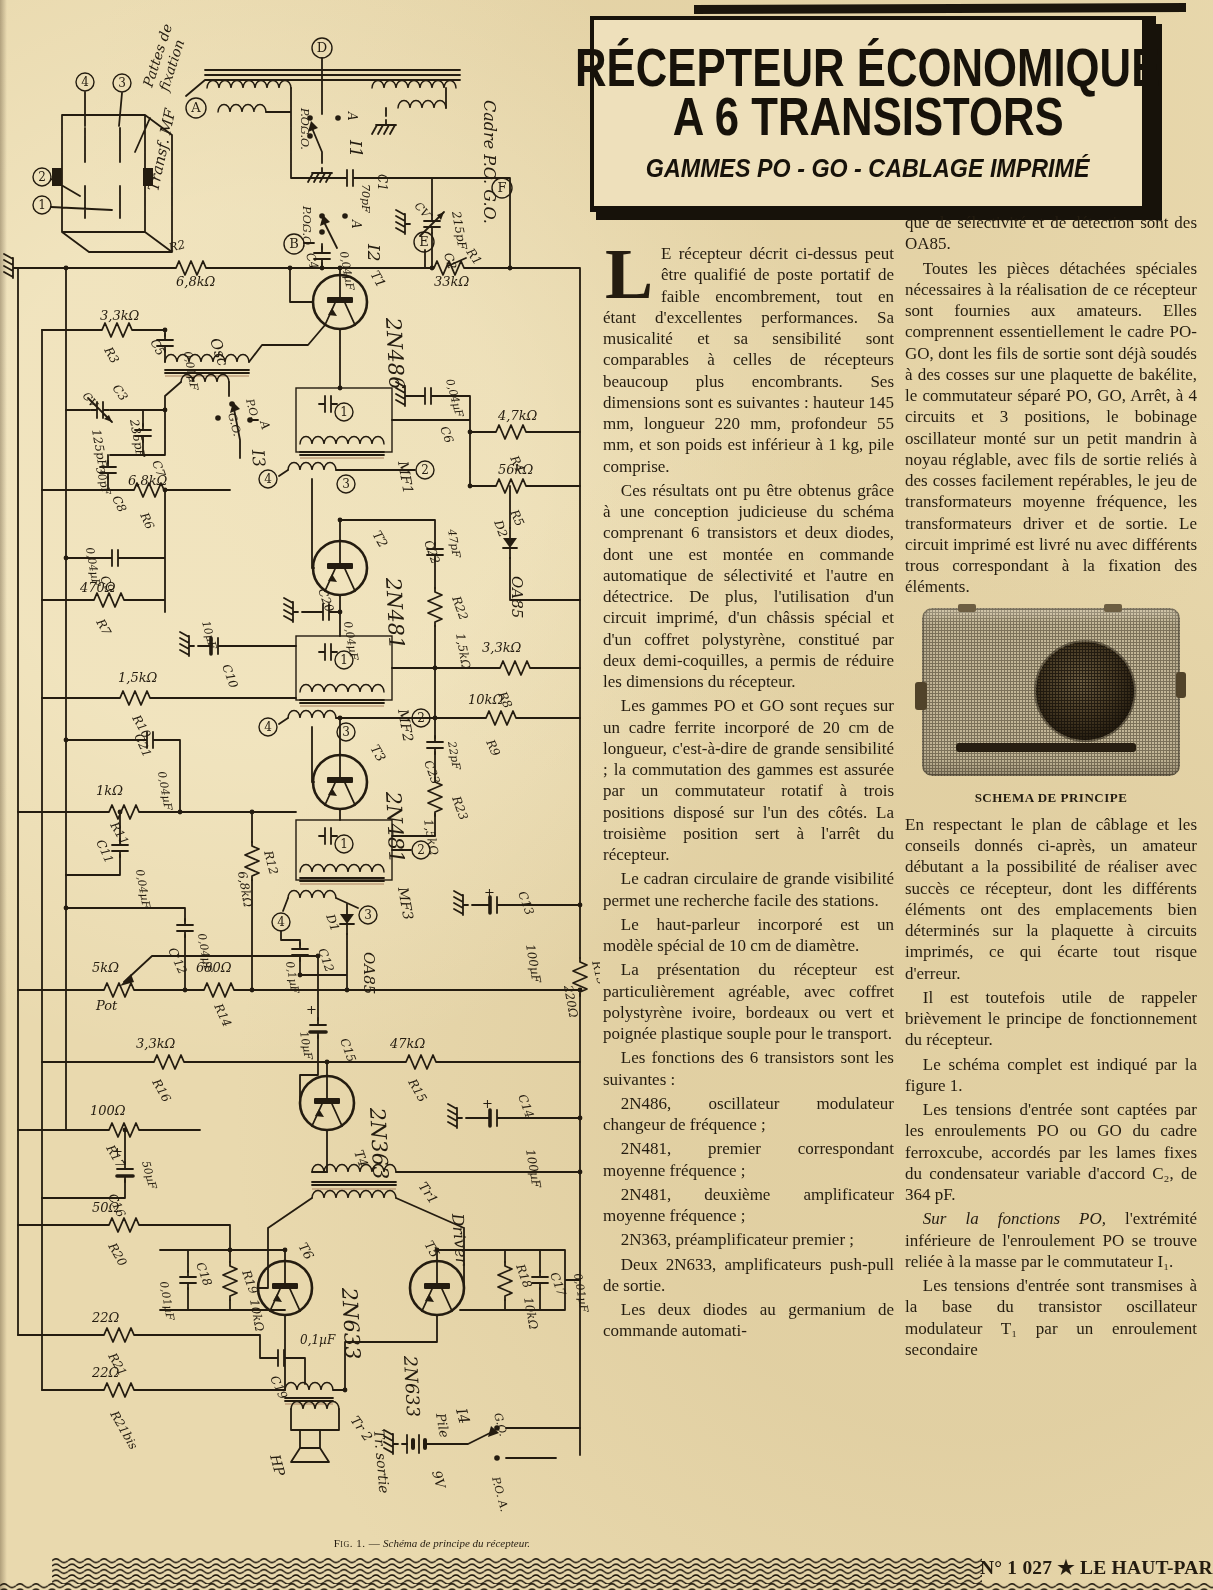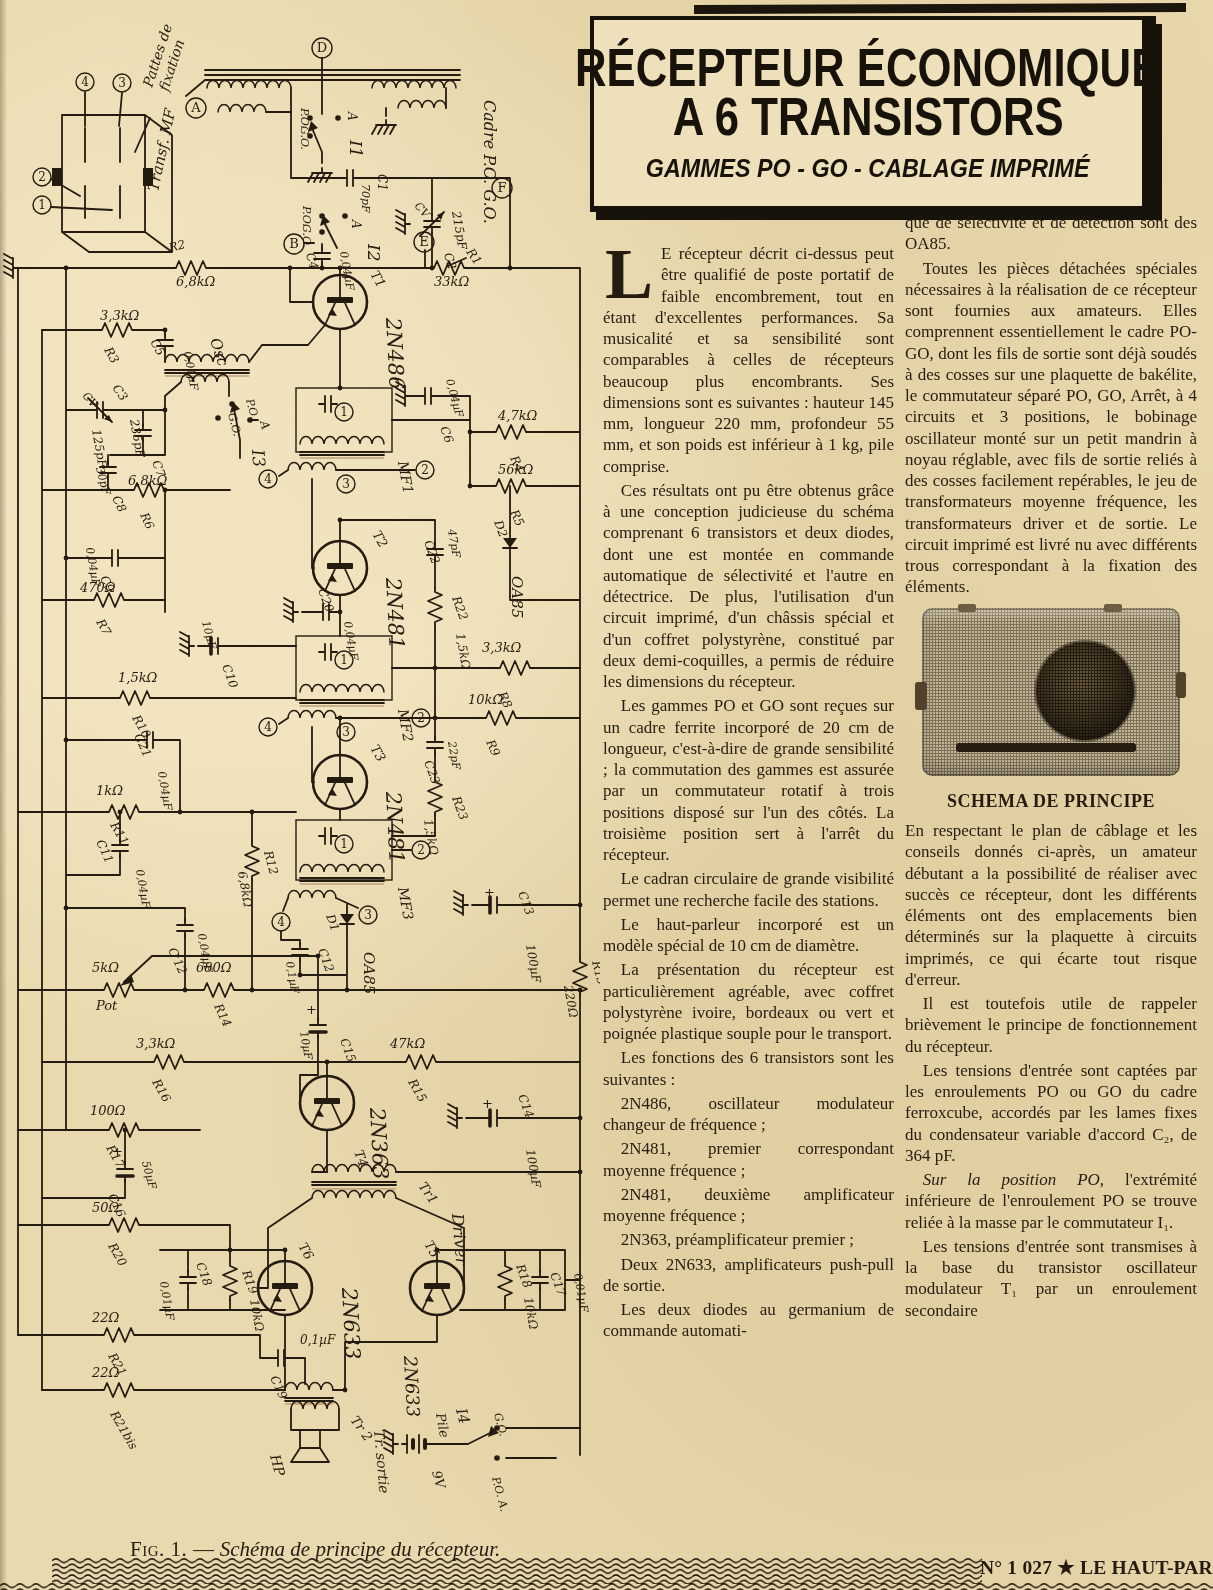--- a/index.html
+++ b/index.html
@@ -25,21 +25,21 @@
     font-size:24px;margin-top:14px;white-space:nowrap;transform:scale(.97,1.05);}
 
   
   .col{position:absolute;text-align:justify;font-size:17px;line-height:1.25;overflow:hidden;}
   .col1{left:603px;top:243px;width:291px;height:1308px;}
   .col2{left:905px;top:212px;width:292px;height:1326px;}
   .col p{margin:0 0 3px 0;text-indent:1.05em;}
   .col p.first{text-indent:0;}
   .dropcap{float:left;font-size:72px;line-height:54px;font-weight:bold;padding:4px 8px 0 2px;font-family:"Liberation Serif",serif;}
   .ital{font-style:italic;}
-  .schema-heading{font-weight:bold;text-align:center;text-indent:0 !important;font-size:18px;letter-spacing:.5px;margin:14px 0 8px 0 !important;}
+  .schema-heading{font-weight:bold;text-align:center;text-indent:0 !important;font-size:13px;letter-spacing:.5px;margin:14px 0 8px 0 !important;}
 
   
   .photo{position:relative;width:258px;height:168px;margin:10px auto 6px auto;border-radius:10px;
     background-color:#c9bc9c;
     background-image:radial-gradient(rgba(48,39,24,.5) 1px, transparent 1.45px);
     background-size:3px 3px;
     box-shadow:inset 0 0 0 2px rgba(40,32,20,.3), inset 0 -8px 14px rgba(40,32,20,.25), inset 0 8px 10px rgba(255,250,230,.3);}
   .photo .grille{position:absolute;right:46px;top:34px;width:98px;height:98px;border-radius:50%;
     background:radial-gradient(circle at 45% 40%, #6d5e42 0%, #473a24 45%, #221a0e 78%);
     background-blend-mode:multiply;
@@ -56,21 +56,21 @@
   .schematic{position:absolute;left:0;top:0;}
   .schematic .w{stroke:#241c10;stroke-width:1.8;fill:none;stroke-linecap:round;stroke-linejoin:round;}
   .schematic .w2{stroke:#241c10;stroke-width:1.4;fill:none;stroke-linecap:round;}
   .schematic .wt{stroke:#241c10;stroke-width:2.6;fill:none;}
   .schematic .blk{fill:#241c10;stroke:none;}
   .schematic .core{stroke:#b08968;stroke-width:1.6;opacity:.75;fill:none;}
   .schematic text{font-family:"DejaVu Serif",serif;font-style:italic;fill:#241c10;}
   .schematic .circ-t{font-style:normal;font-family:"DejaVu Serif",serif;}
 
   
-  .caption{position:absolute;left:130px;top:1537px;width:400px;text-align:left;font-size:21px;}
+  .caption{position:absolute;left:130px;top:1537px;width:400px;text-align:right;font-size:11px;}
   .cap-label{font-variant:small-caps;letter-spacing:.5px;}
   .cap-text{font-style:italic;}
   .footer-text{position:absolute;left:980px;top:1556px;width:233px;font-weight:bold;font-size:19.5px;white-space:nowrap;letter-spacing:.2px;}
   .waves1{position:absolute;left:52px;top:1558px;}
   .waves2{position:absolute;left:0px;top:1583px;}
 </style>
 </head>
 <body>
 
 <div class="page">
@@ -575,22 +575,23 @@
       <div class="lug-b"></div>
       <div class="knob-left"></div>
       <div class="knob-right"></div>
       <div class="grille"></div>
       <div class="slot"></div>
     </div>
 
     <p class="schema-heading">SCHEMA DE PRINCIPE</p>
     <p class="first">En respectant le plan de câblage et les conseils donnés ci-après, un amateur débutant a la possibilité de réaliser avec succès ce récepteur, dont les différents éléments ont des emplacements bien déterminés sur la plaquette à circuits imprimés, ce qui écarte tout risque d'erreur.</p>
     <p>Il est toutefois utile de rappeler brièvement le principe de fonctionnement du récepteur.</p>
+    <p>Le schéma complet est indiqué par la figure 1.</p>
     <p>Les tensions d'entrée sont captées par les enroulements PO ou GO du cadre ferroxcube, accordés par les lames fixes du condensateur variable d'accord C₂, de 364 pF.</p>
-    <p><span class="ital">Sur la position PO,</span><span> l'extrémité inférieure de l'enroulement PO se trouve reliée à la masse par le commutateur I₁.</span></p>
+    <p><span class="ital">Sur la fonctions PO,</span><span> l'extrémité inférieure de l'enroulement PO se trouve reliée à la masse par le commutateur I₁.</span></p>
     <p>Les tensions d'entrée sont transmises à la base du transistor oscillateur modulateur T₁ par un enroulement secondaire</p>
   </div>
 
   <div class="caption">
     <span class="cap-label">Fig. 1. —</span>
     <span class="cap-text">Schéma de principe du récepteur.</span>
   </div>
 
   <svg class="waves1" width="930" height="26">
     <defs>

